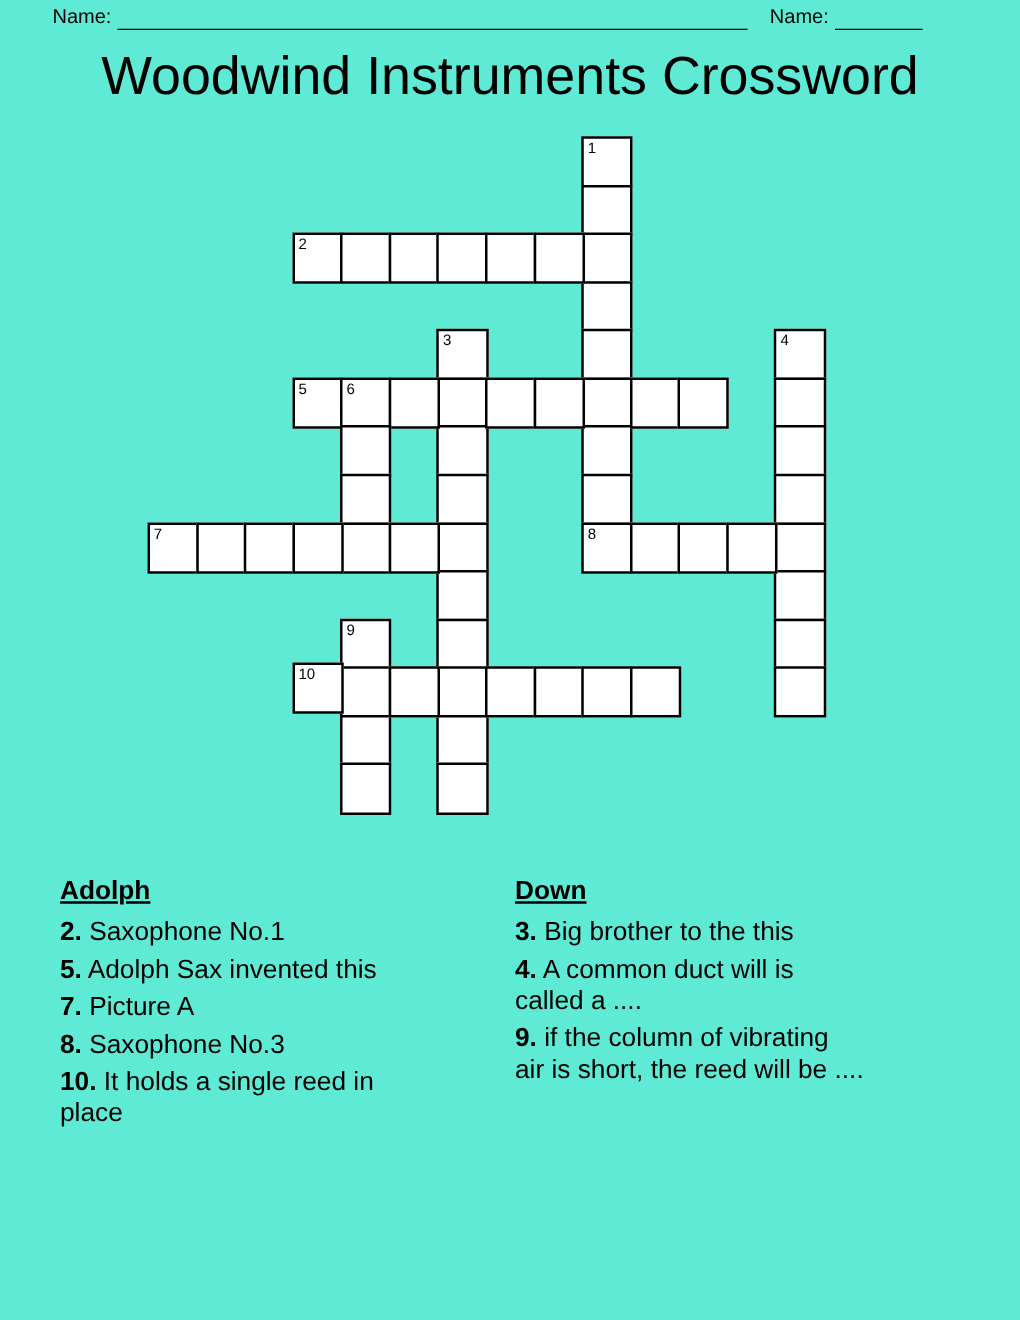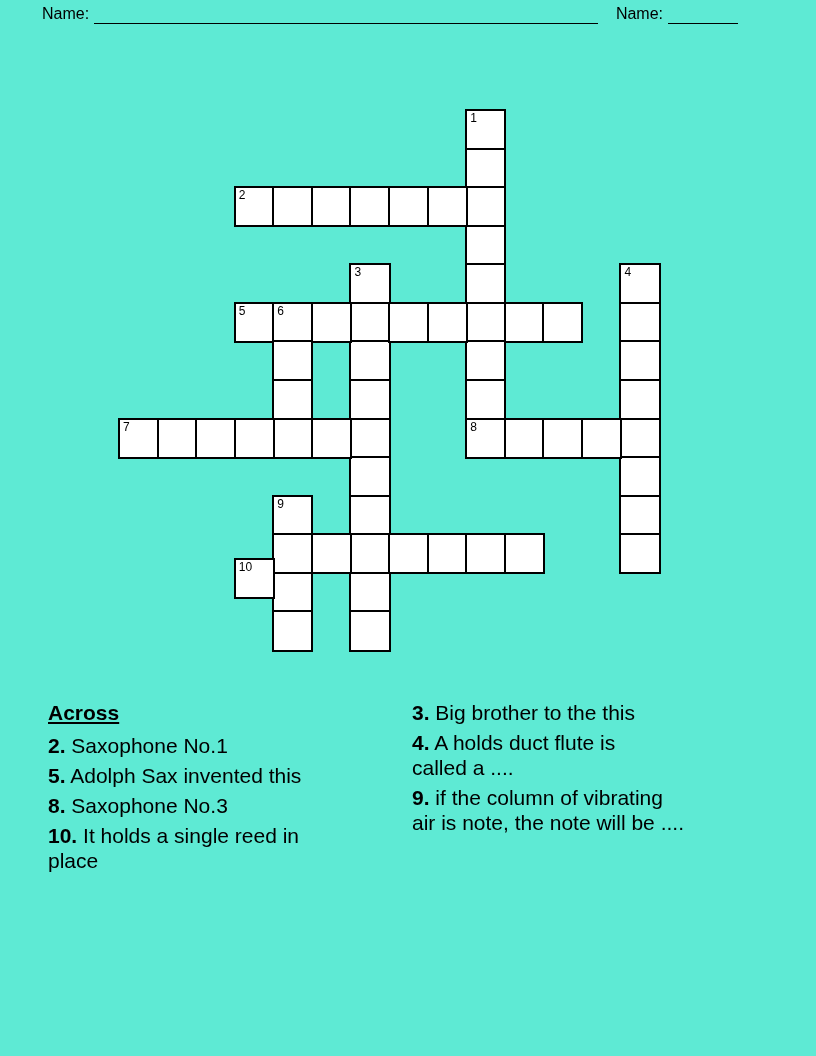--- a/index.html
+++ b/index.html
@@ -96,20 +96,21 @@
 
 <div id="page">
 
   <div id="header-row">
     <span>Name:</span>
     <div id="name-line" class="write-line"></div>
     <span id="date-label">Name:</span>
     <div id="date-line" class="write-line"></div>
   </div>
 
+  <div id="page-title">Woodwind Instruments Crossword</div>
 
   <div id="crossword-grid">
       <div class="cell" style="left: 347.13px; top: 0px;">
         <span class="cellnum">1</span>
       </div>
       <div class="cell" style="left: 347.13px; top: 38.57px;"></div>
       <div class="cell" style="left: 347.13px; top: 77.14px;"></div>
       <div class="cell" style="left: 347.13px; top: 115.71px;"></div>
       <div class="cell" style="left: 347.13px; top: 154.28px;"></div>
       <div class="cell" style="left: 347.13px; top: 192.85px;"></div>
@@ -171,40 +172,42 @@
       <div class="cell" style="left: 192.85px; top: 308.56px;"></div>
       <div class="cell" style="left: 385.7px; top: 308.56px;"></div>
       <div class="cell" style="left: 424.27px; top: 308.56px;"></div>
       <div class="cell" style="left: 462.84px; top: 308.56px;"></div>
       <div class="cell" style="left: 154.28px; top: 385.7px;">
         <span class="cellnum">9</span>
       </div>
       <div class="cell" style="left: 154.28px; top: 424.27px;"></div>
       <div class="cell" style="left: 154.28px; top: 462.84px;"></div>
       <div class="cell" style="left: 154.28px; top: 501.41px;"></div>
-      <div class="cell" style="left: 115.71px; top: 449px;">
+      <div class="cell" style="left: 115.71px; top: 421px;">
         <span class="cellnum">10</span>
       </div>
       <div class="cell" style="left: 192.85px; top: 424.27px;"></div>
       <div class="cell" style="left: 269.99px; top: 424.27px;"></div>
       <div class="cell" style="left: 308.56px; top: 424.27px;"></div>
       <div class="cell" style="left: 347.13px; top: 424.27px;"></div>
       <div class="cell" style="left: 385.7px; top: 424.27px;"></div>
     </div>
 
   <div id="across-col" class="clue-col">
-    <p class="clue-heading">Across</p>
+    <p class="clue-heading">Adolph</p>
     <p class="clue"><b>2.</b> <span class="clue-text">Saxophone No.1</span></p>
     <p class="clue"><b>5.</b> <span class="clue-text">Adolph Sax invented this</span></p>
+    <p class="clue"><b>7.</b> <span class="clue-text">Picture A</span></p>
     <p class="clue"><b>8.</b> <span class="clue-text">Saxophone No.3</span></p>
     <p class="clue"><b>10.</b> <span class="clue-text">It holds a single reed in
 place</span></p>
   </div>
 
   <div id="down-col" class="clue-col">
+    <p class="clue-heading">Down</p>
     <p class="clue"><b>3.</b> <span class="clue-text">Big brother to the this</span></p>
-    <p class="clue"><b>4.</b> <span class="clue-text">A holds duct flute is
+    <p class="clue"><b>4.</b> <span class="clue-text">A common duct will is
 called a ....</span></p>
     <p class="clue"><b>9.</b> <span class="clue-text">if the column of vibrating
-air is note, the note will be ....</span></p>
+air is short, the reed will be ....</span></p>
   </div>
 
 </div>
 
 </body></html>

